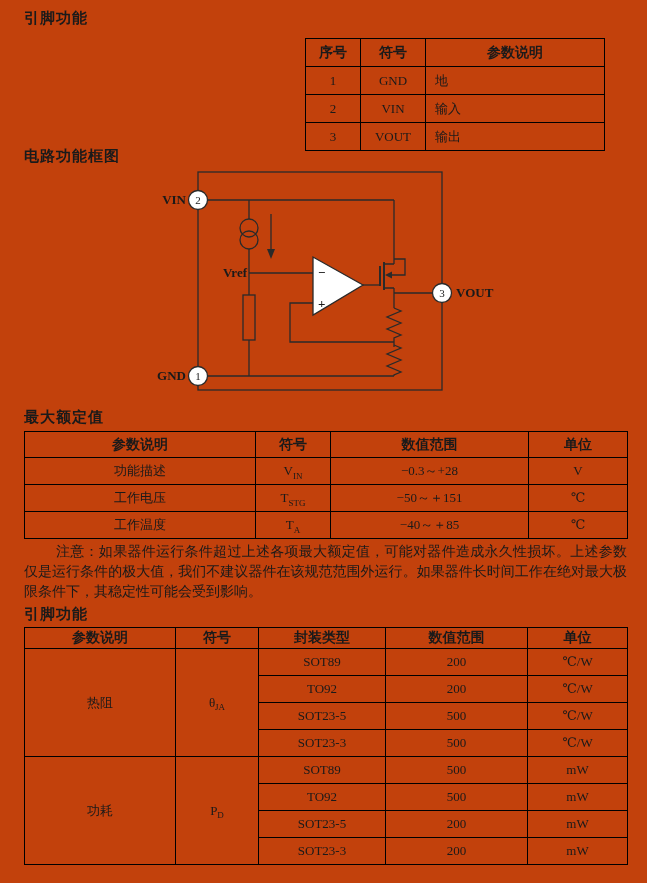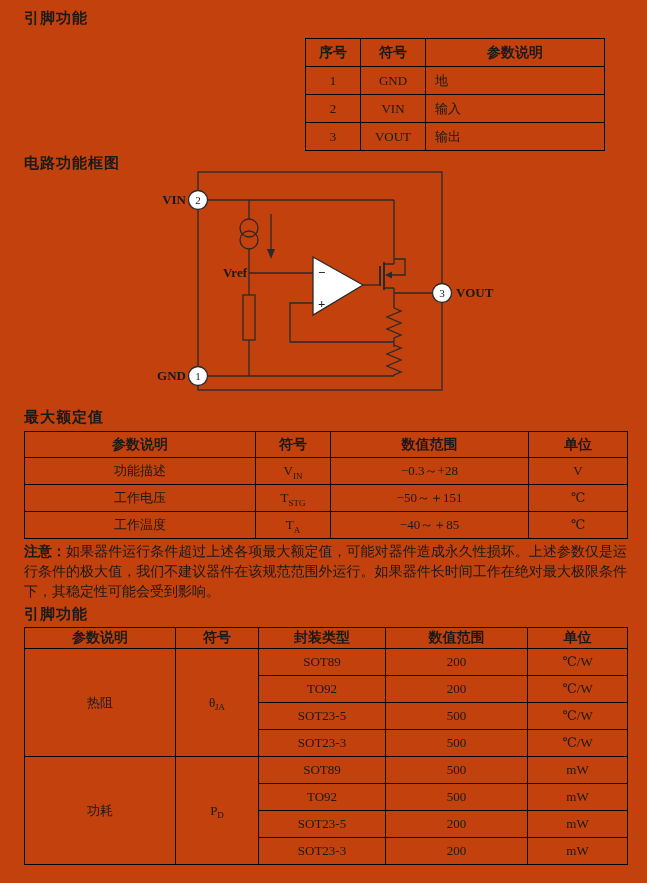--- a/index.html
+++ b/index.html
@@ -28,39 +28,39 @@
   .max-table td{height:26px;}
   
   .thermal-table{left:24px;top:627px;width:603px;}
   .thermal-table th{height:20px;}
   .thermal-table td{height:26px;}
   
   .note{
     position:absolute;left:24px;top:542px;width:603px;
     font-size:14px;line-height:20px;text-align:justify;
   }
-  .note b{font-weight:bold;}
+  .note b{font-weight:normal;margin-left:32px;}
   
   .diagram{position:absolute;left:0;top:160px;width:647px;height:245px;}
   .diagram text{font-family:"Liberation Serif","DejaVu Serif",serif;fill:#1a1a1a;}
   .dlabel{font-weight:bold;font-size:13px;}
   .dnum{font-size:11px;}
   .wire{stroke:#2a2a2a;stroke-width:1.3;fill:none;}
   .thick{stroke:#2a2a2a;stroke-width:2;fill:none;}
   .shape{stroke:#2a2a2a;stroke-width:1.3;fill:#ffffff;}
   .open{stroke:#2a2a2a;stroke-width:1.3;fill:none;}
   .solid{fill:#2a2a2a;stroke:none;}
 </style>
 </head>
 <body>
 
 <div class="page">
 
   <div class="heading" style="top:9px">引脚功能</div>
-  <div class="heading" style="top:154px">电路功能框图</div>
+  <div class="heading" style="top:147px">电路功能框图</div>
   <div class="heading" style="top:408px">最大额定值</div>
   <div class="heading" style="top:605px">引脚功能</div>
 
   <table class="pin-table">
     <colgroup>
         <col style="width:55px">
         <col style="width:65px">
         <col style="width:179px">
       </colgroup>
     <thead>

